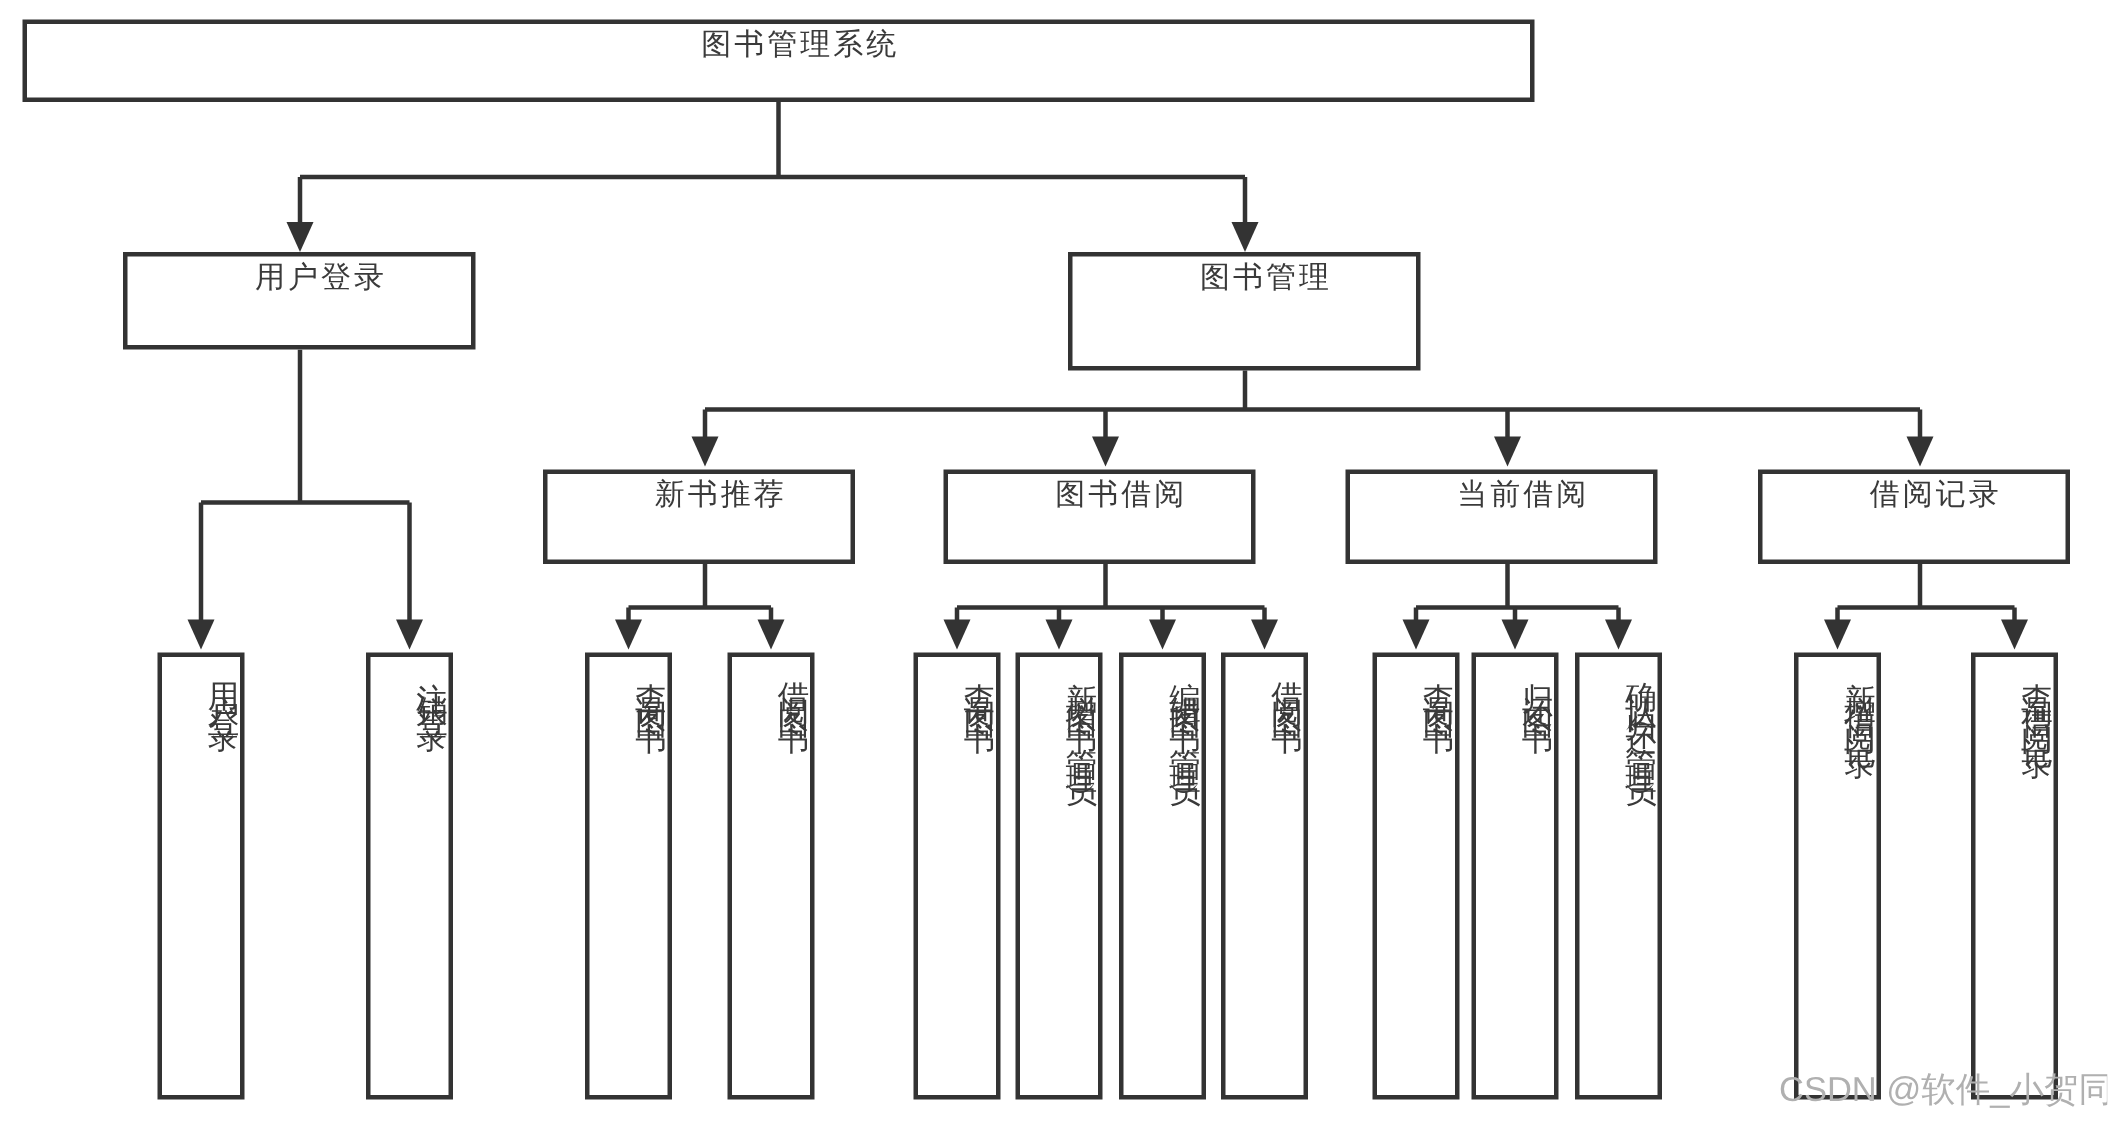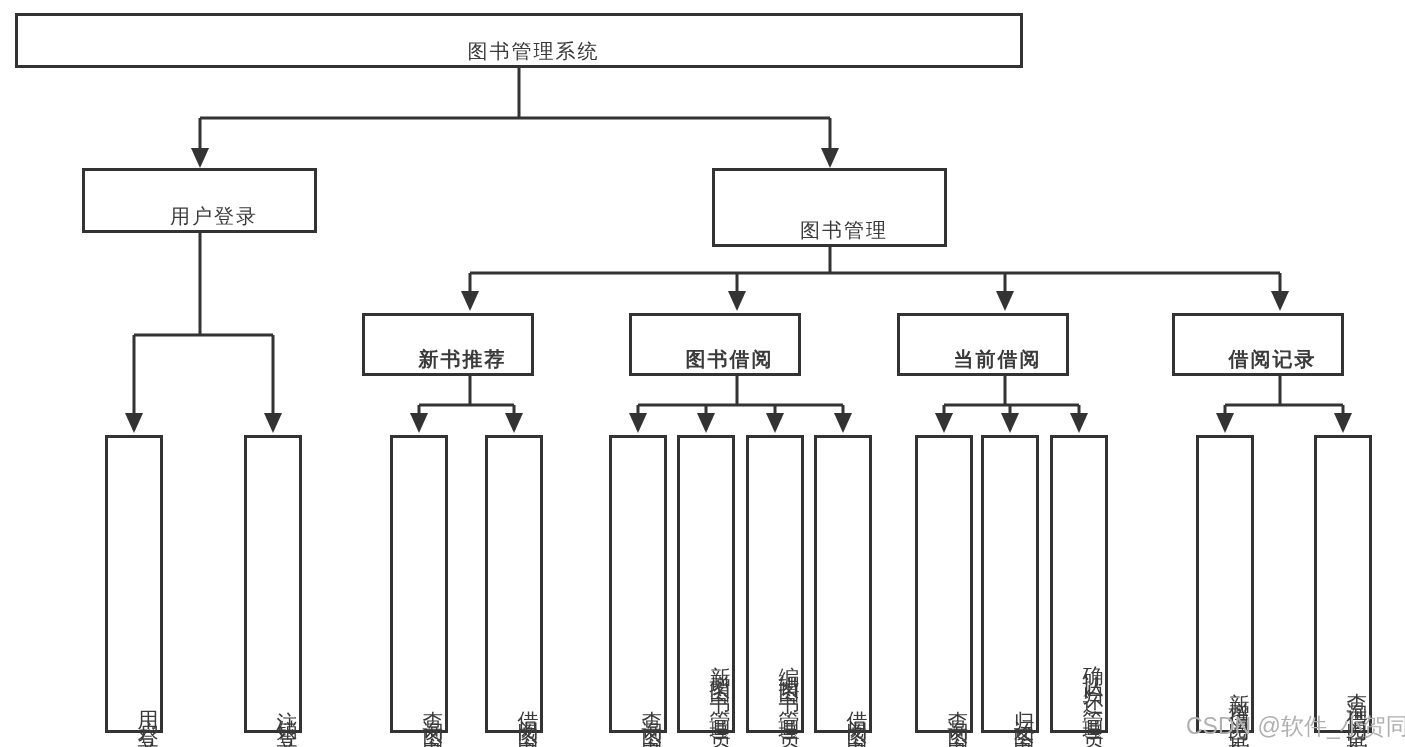--- a/index.html
+++ b/index.html
@@ -35,21 +35,21 @@
     fill: var(--line);
     stroke: none;
   }
 
   .node {
     position: absolute;
     box-sizing: border-box;
     background: var(--background);
     border: 3px solid var(--line);
     display: flex;
-    align-items: flex-end;
+    align-items: flex-start;
     justify-content: center;
     z-index: 2;
     padding-left: 29px;
   }
   .node .lbl {
     font-size: 20px;
     color: var(--text);
     letter-spacing: 2px;
     white-space: nowrap;
   }
@@ -59,21 +59,21 @@
     letter-spacing: 9px;
     line-height: 1;
     white-space: nowrap;
   }
 
   
   .n-root   { left: 15px;  top: 13px;  width: 1008px; height: 55px; }
   .n-login  { left: 82px;  top: 168px; width: 235px;  height: 65px; }
   .n-mgmt   { left: 712px; top: 168px; width: 235px;  height: 79px; }
 
-  .lvl3 { top: 313px; width: 172px; height: 63px; font-weight: bold; }
+  .lvl3 { top: 313px; width: 208px; height: 63px; }
   .n-newbook { left: 362px; }
   .n-borrow  { left: 629px; }
   .n-current { left: 897px; }
   .n-record  { left: 1172px; }
 
   .leaf { top: 435px; width: 58px; height: 298px; }
   .f-ul-login   { left: 105px; }
   .f-ul-logout  { left: 244px; }
   .f-nb-query   { left: 390px; }
   .f-nb-borrow  { left: 485px; }

